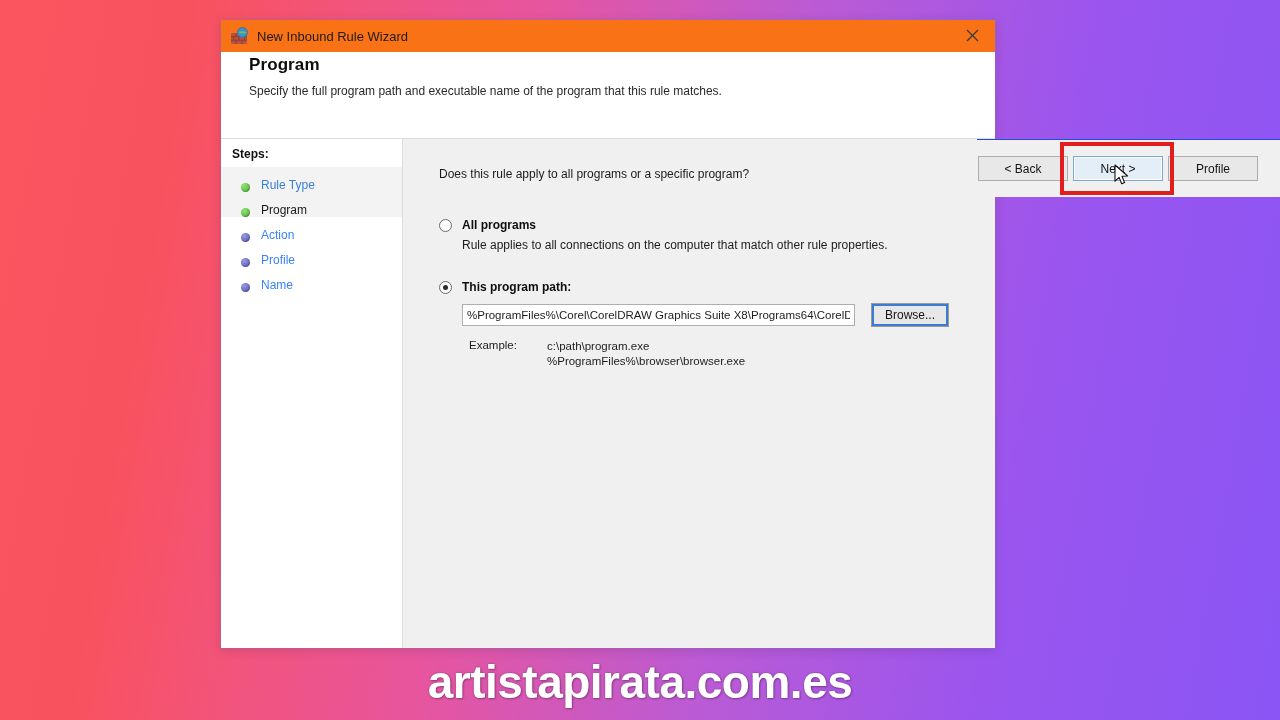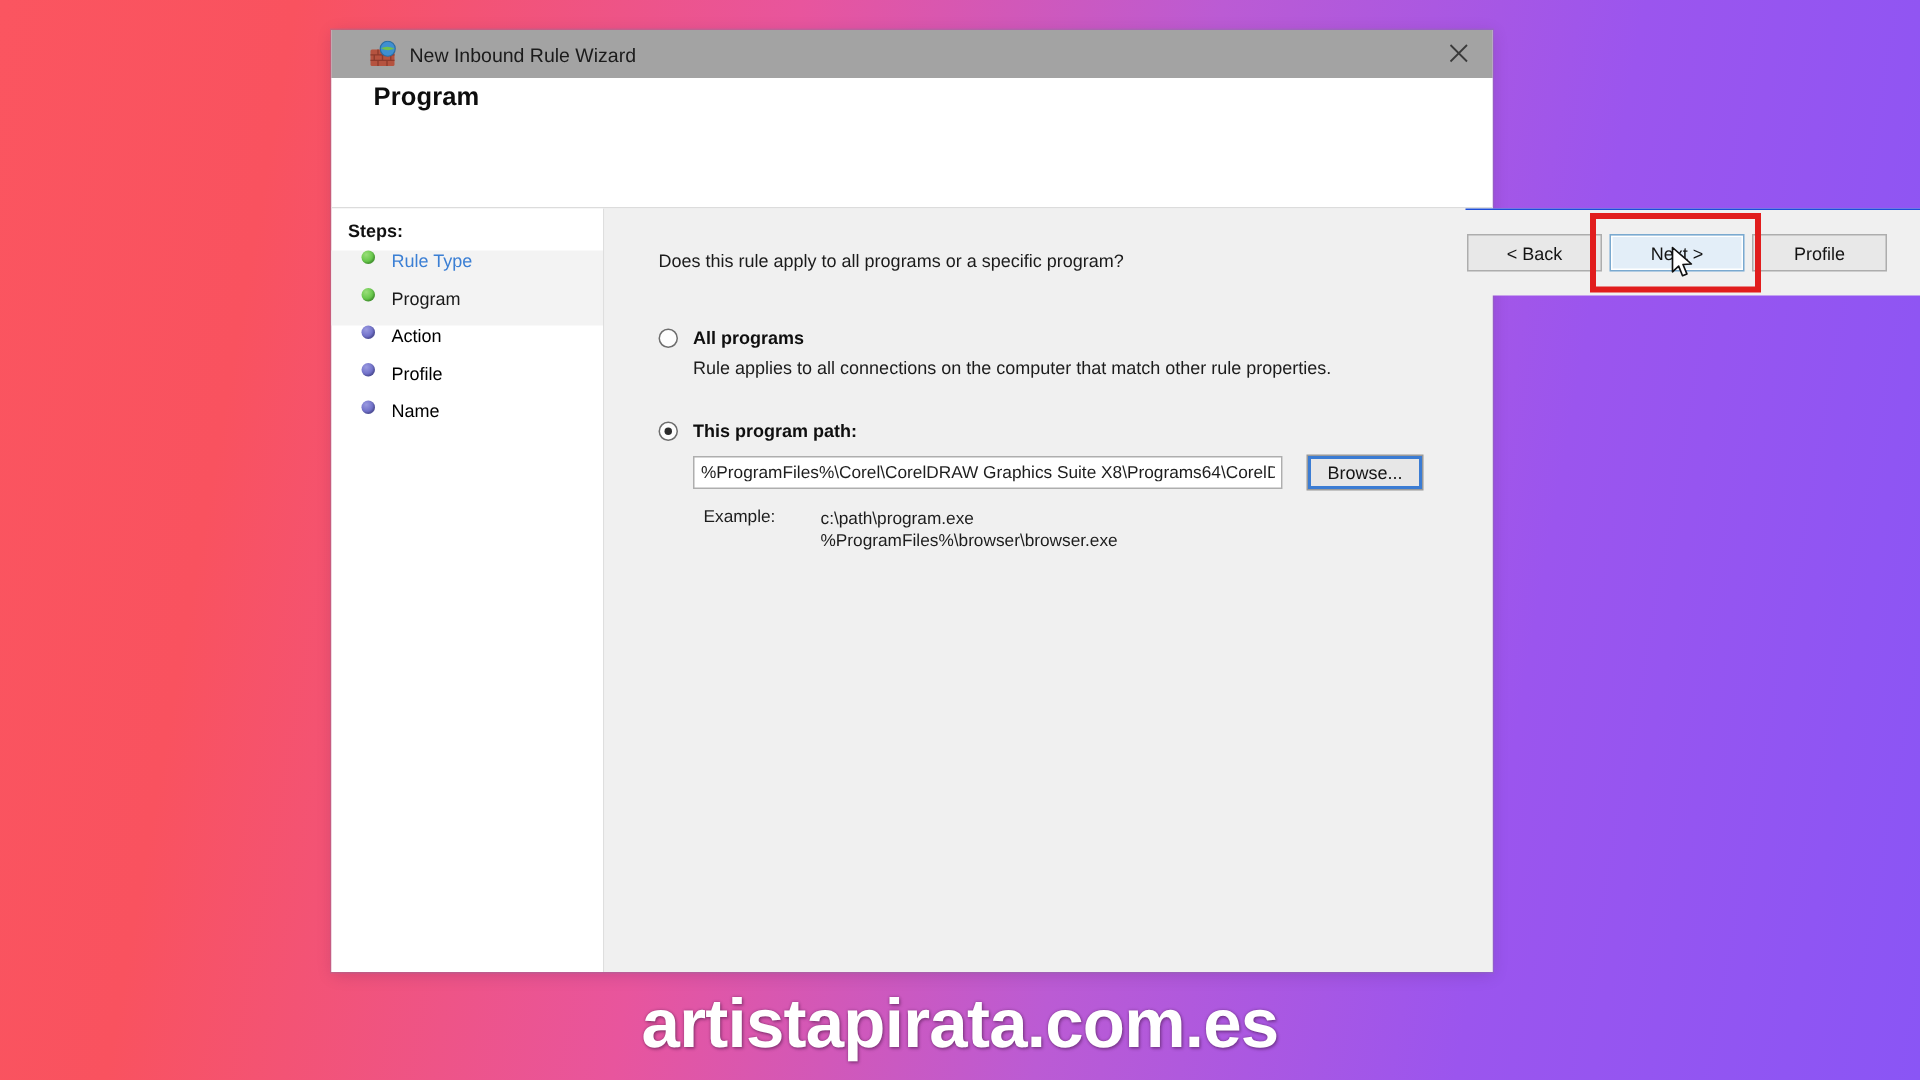--- a/index.html
+++ b/index.html
@@ -51,23 +51,23 @@
     display: flex;
     flex-direction: column;
   }
 
   
   .titlebar {
     height: 32px;
     flex: none;
     display: flex;
     align-items: center;
-    padding-left: 25px;
-    position: relative;
-    background: #a3a3a3;
+    padding-left: 9px;
+    position: relative;
+    background: #f97316;
   }
   .title-icon {
     width: 19px; height: 19px;
     flex: none;
     margin-right: 8px;
     position: relative;
   }
   .title-text {
     font-size: 13px;
     color: #1b1b1b;
@@ -120,21 +120,21 @@
     padding-top: 6px;
   }
   .steps-label {
     font-size: 12px;
     font-weight: bold;
     color: #111;
     padding: 2px 0 6px 11px;
   }
   .step-row {
     display: flex;
-    align-items: flex-start;
+    align-items: flex-end;
     height: 25px;
     padding-left: 20px;
     font-size: 12px;
     cursor: default;
   }
   .step-row.highlight { background: #f3f3f3; }
   .step-bullet {
     width: 9px; height: 9px;
     border-radius: 50%;
     flex: none;
@@ -143,21 +143,21 @@
     box-shadow: inset -1px -1px 1px rgba(0,0,0,0.18);
   }
   .step-bullet.done {
     background: radial-gradient(circle at 35% 30%, #9ade7a 0%, #64c648 55%, #3f9c2c 100%);
   }
   .step-bullet.pending {
     background: radial-gradient(circle at 35% 30%, #9a9ae0 0%, #6f6fc8 55%, #4b4ba0 100%);
   }
   .step-link { color: #3b7fd4; }
   .step-current { color: #1a1a1a; }
-  .step-normal { color: #000000; }
+  .step-normal { color: #3b82f6; }
 
   
   .content {
     flex: 1 1 auto;
     background: #f0f0f0;
     position: relative;
     display: flex;
     flex-direction: row;
     min-width: 0;
   }
@@ -322,20 +322,21 @@
     <div class="close-btn">
       <svg width="13" height="13" viewBox="0 0 13 13">
         <line x1="1" y1="1" x2="12" y2="12" stroke="#3a3a3a" stroke-width="1.2"></line>
         <line x1="12" y1="1" x2="1" y2="12" stroke="#3a3a3a" stroke-width="1.2"></line>
       </svg>
     </div>
   </div>
 
   <div class="header">
     <div class="header-title">Program</div>
+    <div class="header-sub">Specify the full program path and executable name of the program that this rule matches.</div>
   </div>
 
   <div class="body">
 
     <div class="sidebar">
       <div class="steps-label">Steps:</div>
 
       <div class="step-row highlight">
         <span class="step-bullet done"></span>
         <span class="step-link">Rule Type</span>

